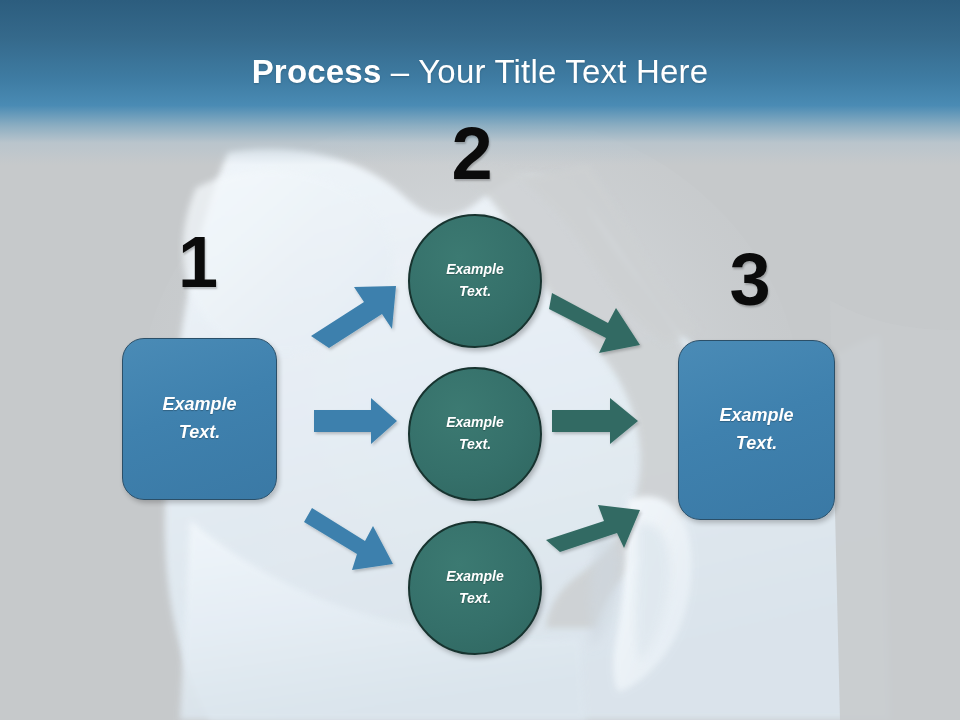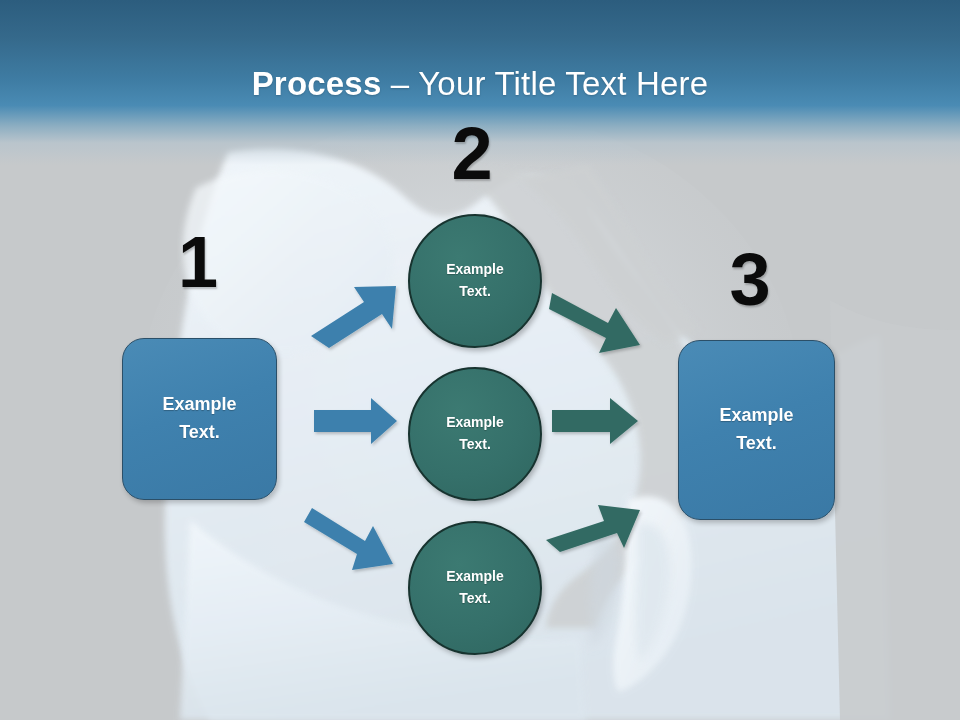--- a/index.html
+++ b/index.html
@@ -21,42 +21,42 @@
        #3f7da4 48%,
        #4a8bb4 62%,
        rgba(130,169,192,0.85) 74%,
        rgba(175,193,205,0.55) 84%,
        rgba(198,201,203,0.0) 97%);
     pointer-events:none;
   }
 
   
   .title{
-    position:absolute;left:0;top:64px;width:960px;text-align:center;
+    position:absolute;left:0;top:52px;width:960px;text-align:center;
     color:#ffffff;font-size:33px;line-height:40px;letter-spacing:0.2px;
     text-shadow:0 1px 2px rgba(0,0,0,0.18);
     white-space:nowrap;
   }
   .title .strong{font-weight:bold;}
   .title .rest{font-weight:normal;}
 
   
   .numeral{
     position:absolute;color:#0b0b0b;font-weight:bold;
     font-family:"Liberation Sans", sans-serif;
     text-shadow:1px 2px 2px rgba(0,0,0,0.22);
     line-height:1;text-align:center;
   }
   .num1{left:148px;top:226px;width:100px;font-size:72px;}
   .num2{left:422px;top:117px;width:100px;font-size:74px;}
   .num3{left:700px;top:243px;width:100px;font-size:74px;}
 
   
   .node-text{
-    color:#ffffff;font-weight:bold;
+    color:#ffffff;font-weight:bold;font-style:italic;
     text-align:center;line-height:1.55;
     text-shadow:0 1px 1px rgba(0,0,0,0.25);
     pointer-events:none;
   }
   .box{
     position:absolute;
     background:linear-gradient(160deg,#4a8bb6 0%,#3f81ae 45%,#3a79a5 100%);
     border:1.5px solid #2b4f68;
     border-radius:22px;
     box-shadow:2px 3px 5px rgba(0,0,0,0.22);

